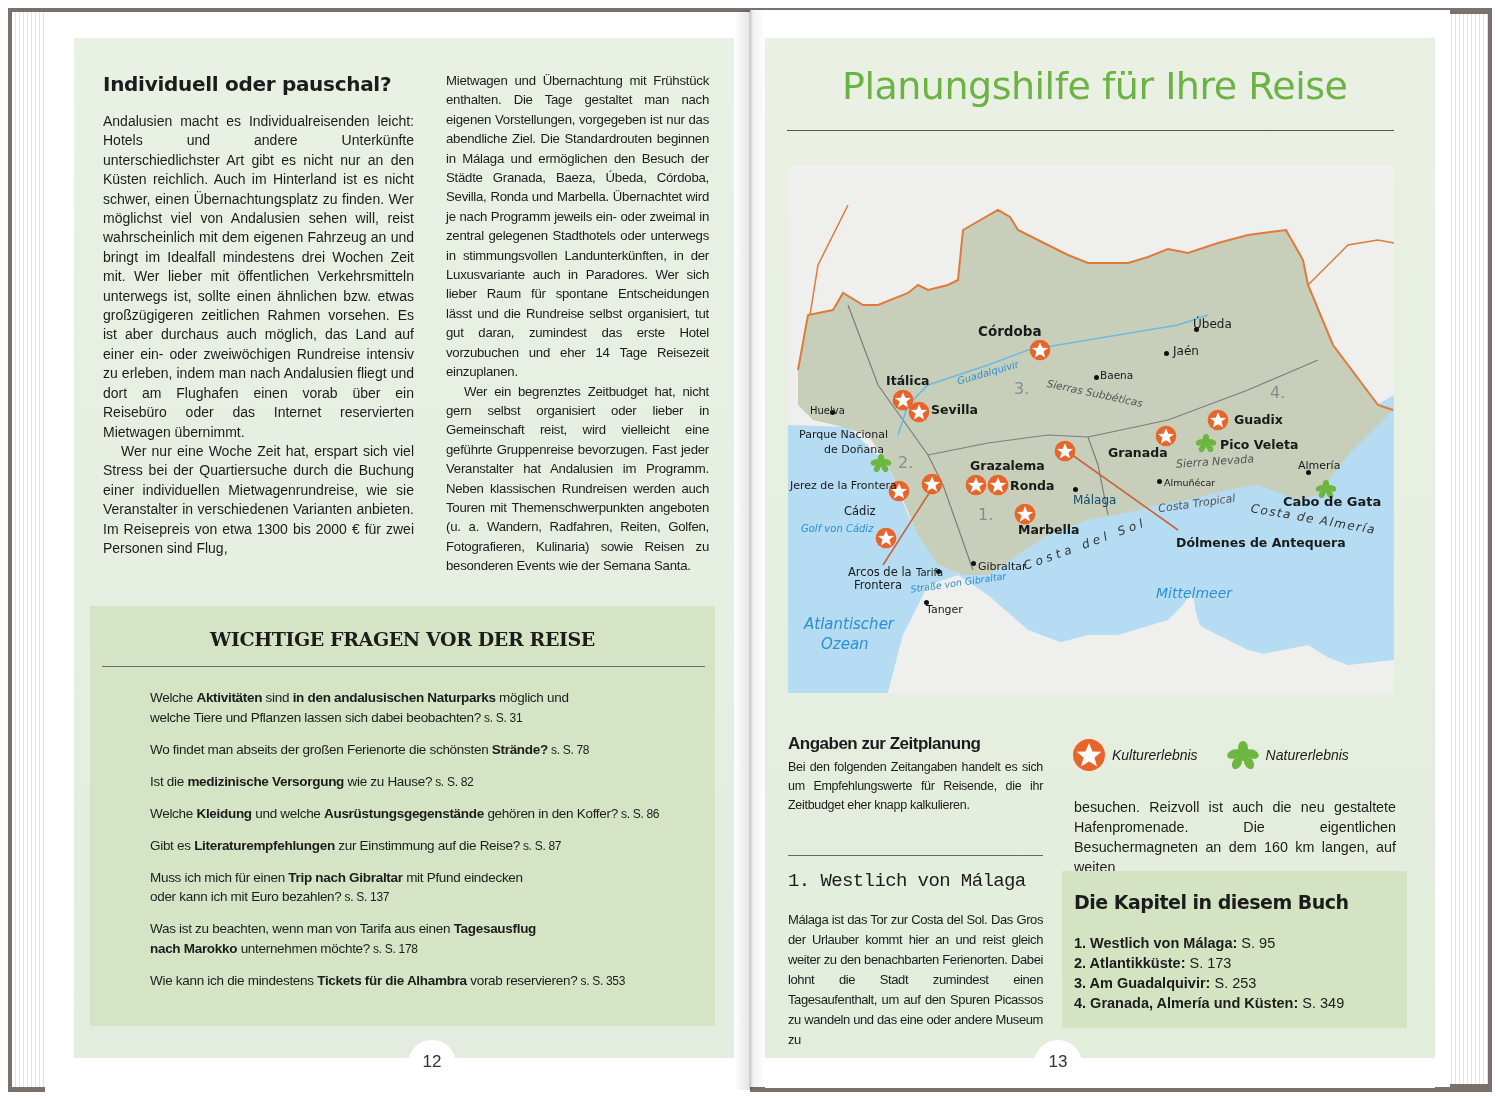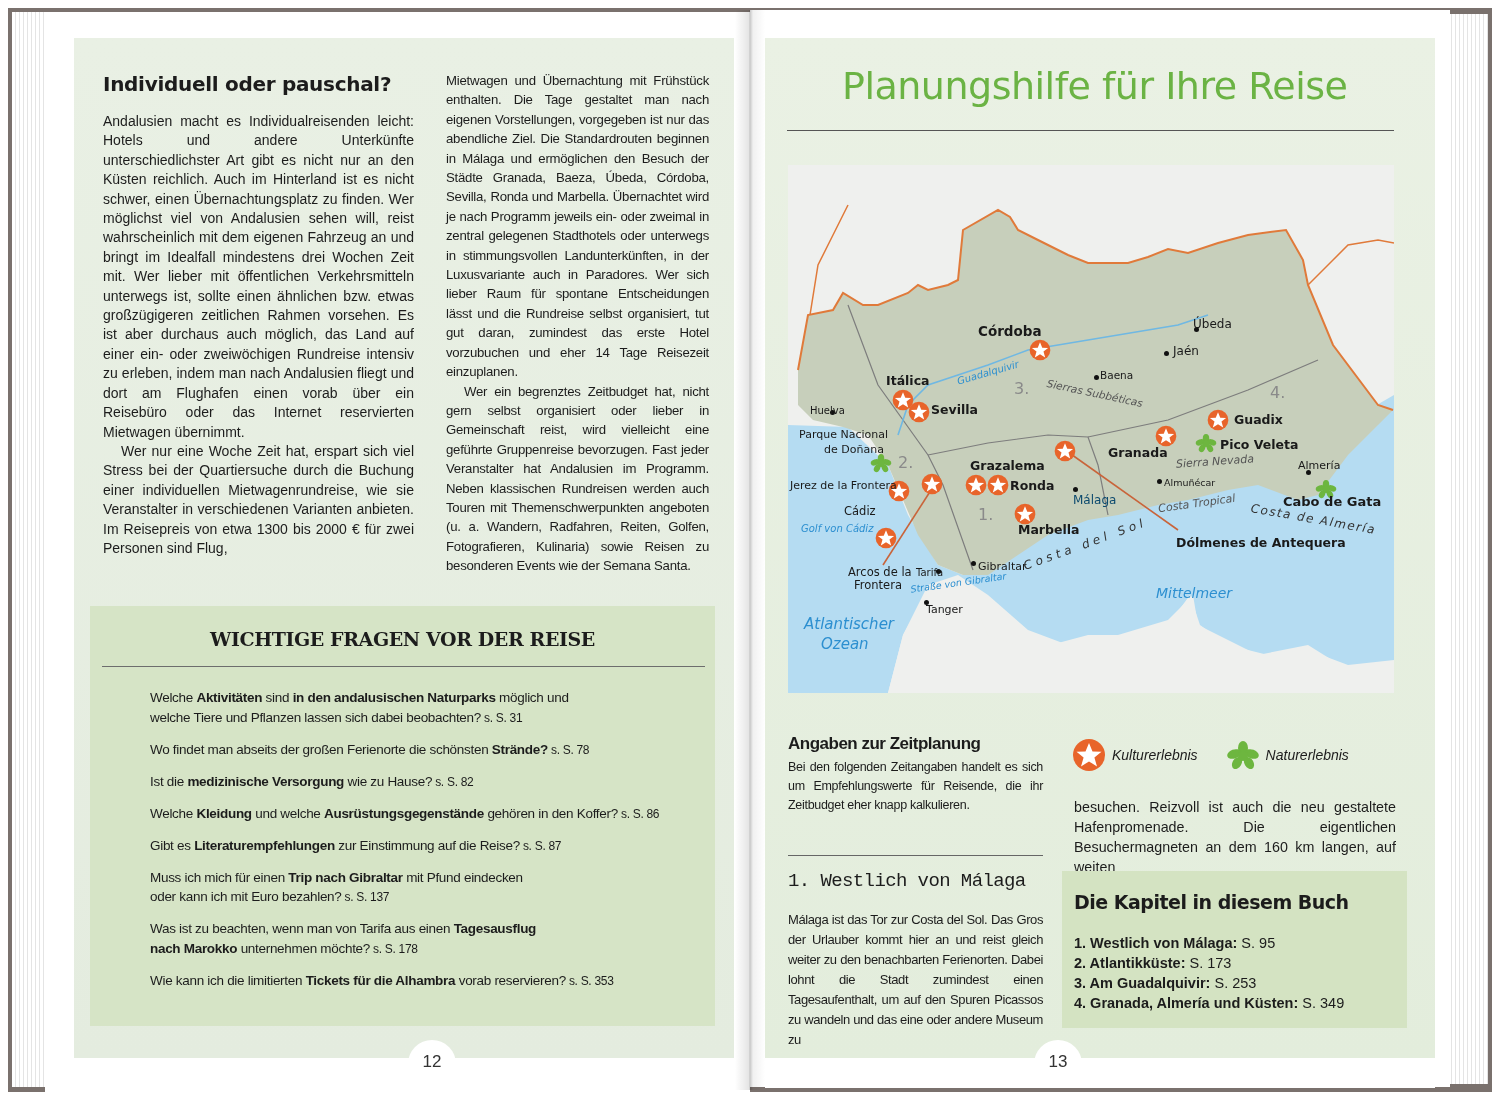--- a/index.html
+++ b/index.html
@@ -91,21 +91,21 @@
   <div class="qtitle">WICHTIGE FRAGEN VOR DER REISE</div>
   <div class="qrule"></div>
   <div class="qlist" id="qlist">
       <div class="q"><span>Welche </span><b>Aktivitäten</b><span> sind </span><b>in den andalusischen Naturparks</b><span> möglich und</span><br><span>welche Tiere und Pflanzen lassen sich dabei beobachten?</span><span class="ref"> s. S. 31</span></div>
       <div class="q"><span>Wo findet man abseits der großen Ferienorte die schönsten </span><b>Strände?</b><span class="ref"> s. S. 78</span></div>
       <div class="q"><span>Ist die </span><b>medizinische Versorgung</b><span> wie zu Hause?</span><span class="ref"> s. S. 82</span></div>
       <div class="q"><span>Welche </span><b>Kleidung</b><span> und welche </span><b>Ausrüstungsgegenstände</b><span> gehören in den Koffer?</span><span class="ref"> s. S. 86</span></div>
       <div class="q"><span>Gibt es </span><b>Literaturempfehlungen</b><span> zur Einstimmung auf die Reise?</span><span class="ref"> s. S. 87</span></div>
       <div class="q"><span>Muss ich mich für einen </span><b>Trip nach Gibraltar</b><span> mit Pfund eindecken</span><br><span>oder kann ich mit Euro bezahlen?</span><span class="ref"> s. S. 137</span></div>
       <div class="q"><span>Was ist zu beachten, wenn man von Tarifa aus einen </span><b>Tagesausflug</b><br><b>nach Marokko</b><span> unternehmen möchte?</span><span class="ref"> s. S. 178</span></div>
-      <div class="q"><span>Wie kann ich die limitierten </span><b>Tickets für die Alhambra</b><span> vorab reservieren?</span><span class="ref"> s. S. 353</span></div>
+      <div class="q"><span>Wie kann ich die mindestens </span><b>Tickets für die Alhambra</b><span> vorab reservieren?</span><span class="ref"> s. S. 353</span></div>
     </div>
 </div>
 
 <div class="pnum pnum-l">12</div>
 
 <div class="rtitle">Planungshilfe für Ihre Reise</div>
 <div class="rrule"></div>
 
 <div class="map">
   <svg width="606" height="528" viewBox="0 0 606 528">

